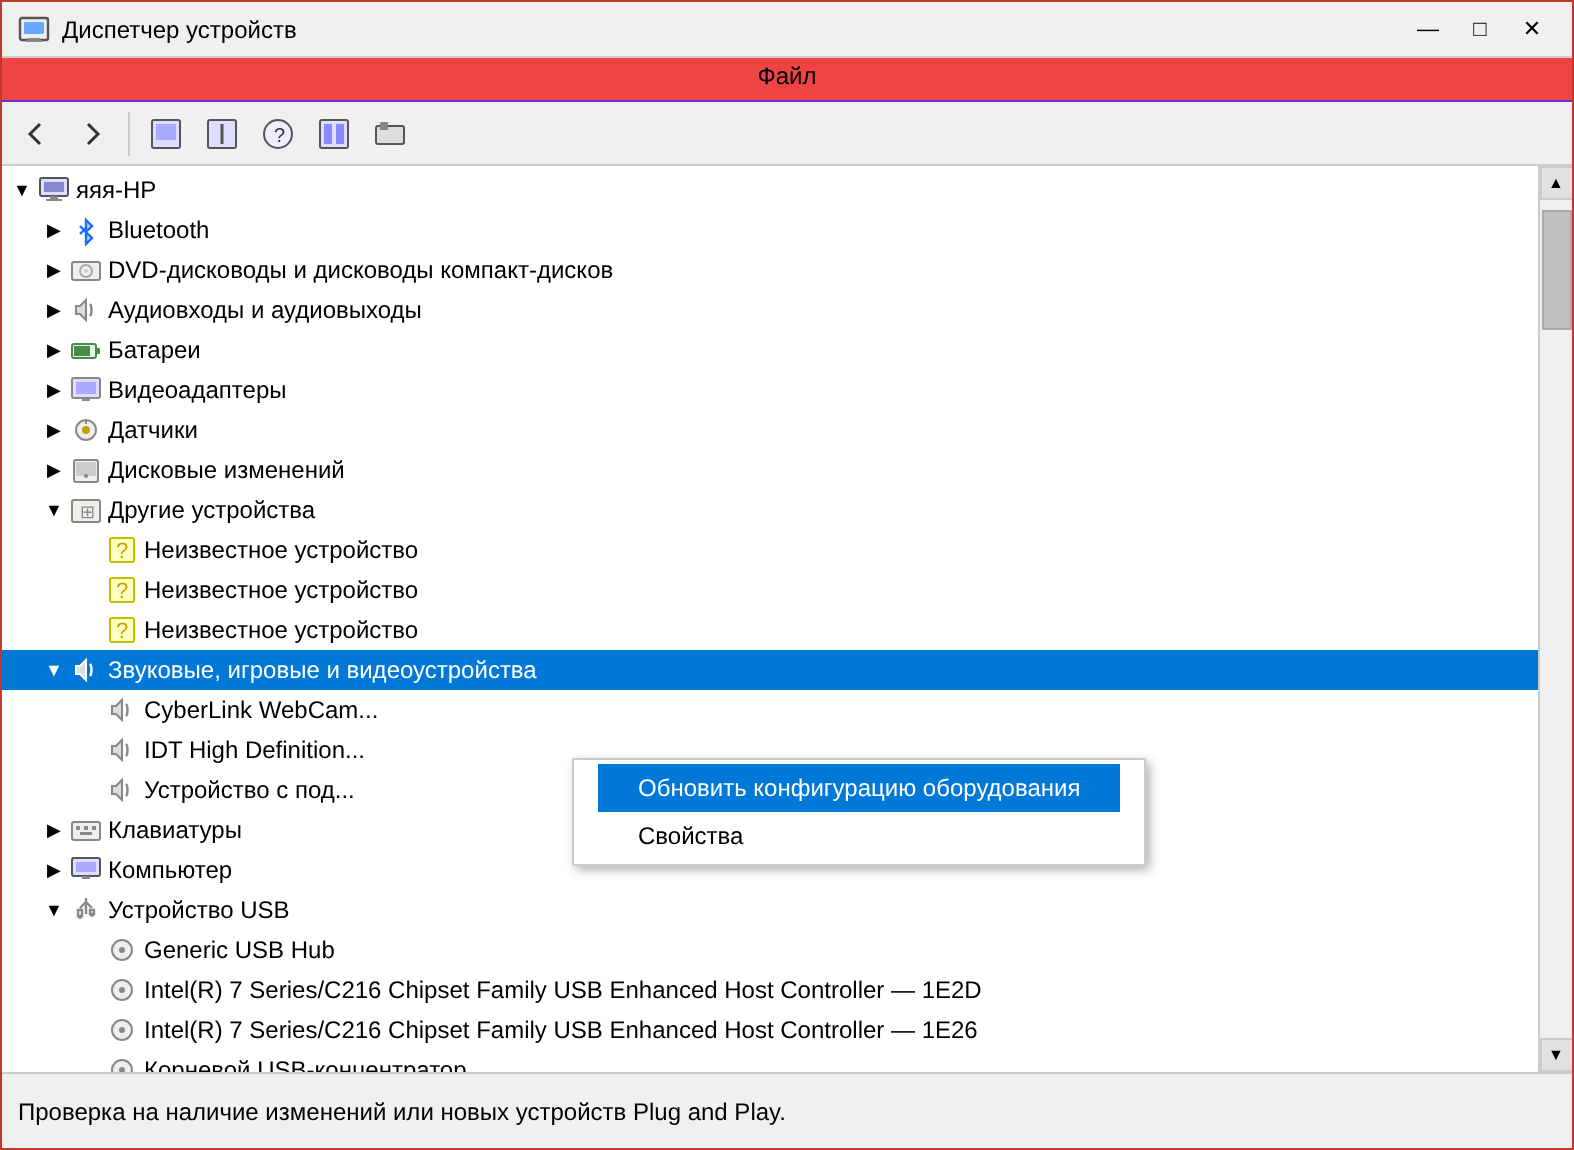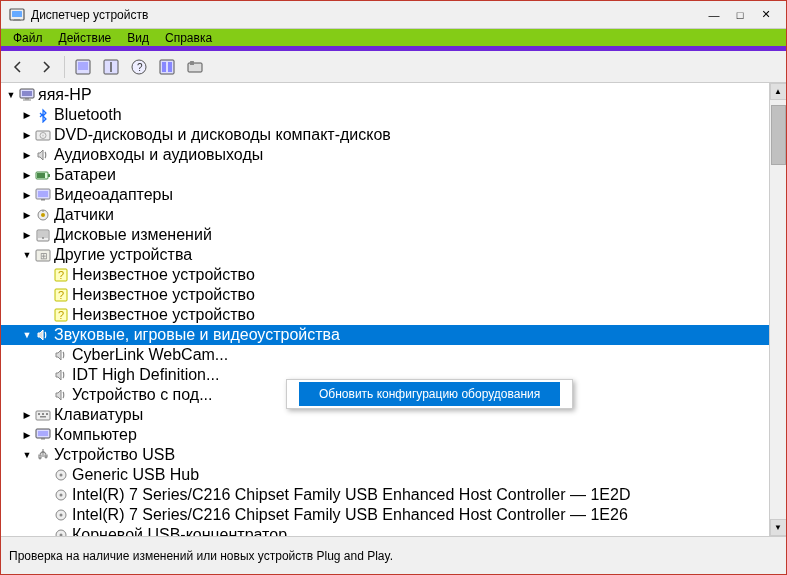--- a/index.html
+++ b/index.html
@@ -55,22 +55,23 @@
       align-items: center;
       justify-content: center;
       font-size: 11px;
       color: #000;
     }
     .menu-bar {
       height: 22px;
       display: flex;
       align-items: center;
       padding: 0 4px;
-      background: #84cc16;
-      border-bottom: 5px solid #6d28d9;
+      background: #ef4444;
+      border-bottom: 1px solid #6d28d9;
+      flex-direction: column;
     }
     .menu-item {
       padding: 2px 8px;
       cursor: pointer;
       font-size: 12px;
     }
     .toolbar {
       height: 32px;
       display: flex;
       align-items: center;
@@ -132,21 +133,21 @@
     .item-icon {
       width: 16px;
       height: 16px;
       margin-right: 3px;
       flex-shrink: 0;
       display: inline-flex;
       align-items: center;
       justify-content: center;
     }
     .item-label {
-      font-size: 16px;
+      font-size: 12px;
     }
     .indent-1 { padding-left: 18px; }
     .indent-2 { padding-left: 36px; }
     .scrollbar-v {
       width: 17px;
       background: #f0f0f0;
       border-left: 1px solid #ccc;
       display: flex;
       flex-direction: column;
       align-items: center;
@@ -557,20 +558,21 @@
           <svg width="16" height="16" viewBox="0 0 16 16">
               <circle cx="8" cy="8" r="5" stroke="#888" fill="#eee" stroke-width="1"></circle>
               <circle cx="8" cy="8" r="1.5" fill="#888"></circle>
             </svg>
         </span>
         <span class="item-label">Корневой USB-концентратор (xHCI)</span>
       </div>
 
       <div class="context-menu" style="left: 285px; top: 296px;">
         <div class="context-menu-item active">Обновить конфигурацию оборудования</div>
+        <div class="context-menu-item">Свойства</div>
       </div>
 
     </div>
 
     <div class="scrollbar-v">
       <div class="scrollbar-btn">▲</div>
       <div class="scrollbar-track">
         <div class="scrollbar-thumb"></div>
       </div>
       <div class="scrollbar-btn">▼</div>

